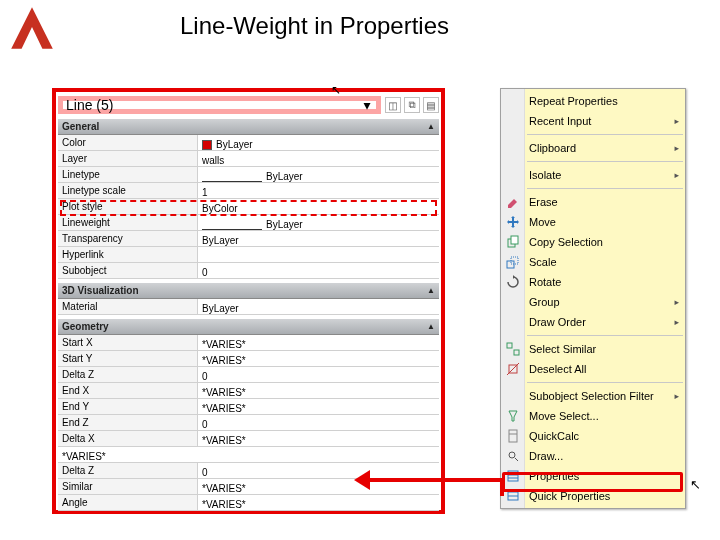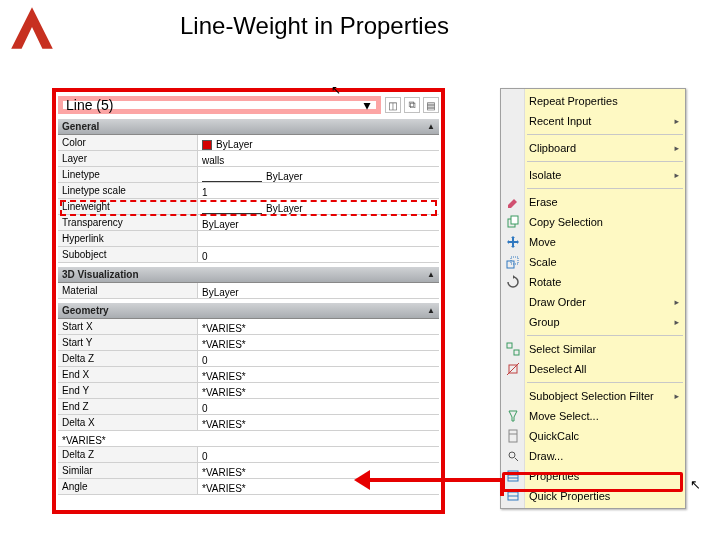--- a/index.html
+++ b/index.html
@@ -89,20 +89,26 @@
           <span>ByLayer</span>
         </div>
       </div>
       <div class="prop-row">
         <div class="lab">Linetype scale</div>
         <div class="val">
           <span>1</span>
         </div>
       </div>
       <div class="prop-row">
+        <div class="lab">Plot style</div>
+        <div class="val">
+          <span>ByColor</span>
+        </div>
+      </div>
+      <div class="prop-row">
         <div class="lab">Lineweight</div>
         <div class="val">
           <span class="lwline"></span>
           <span>ByLayer</span>
         </div>
       </div>
       <div class="prop-row">
         <div class="lab">Transparency</div>
         <div class="val">
           <span>ByLayer</span>
@@ -225,57 +231,57 @@
         <span class="mi">
           <svg width="14" height="14" viewBox="0 0 14 14">
             <path d="M2 10 L8 4 L11 7 L5 13 L2 13 Z" fill="#d05070"></path>
           </svg>
         </span>
         <span>Erase</span>
       </div>
       <div class="ctx-item">
         <span class="mi">
           <svg width="14" height="14" viewBox="0 0 14 14">
+            <path d="M7 1 L9 3 L8 3 L8 6 L11 6 L11 5 L13 7 L11 9 L11 8 L8 8 L8 11 L9 11 L7 13 L5 11 L6 11 L6 8 L3 8 L3 9 L1 7 L3 5 L3 6 L6 6 L6 3 L5 3 Z" fill="#3078c0"></path>
+          </svg>
+        </span>
+        <span>Move</span>
+      </div>
+      <div class="ctx-item">
+        <span class="mi">
+          <svg width="14" height="14" viewBox="0 0 14 14">
             <rect x="2" y="4" width="7" height="8" fill="none" stroke="#3a9a60"></rect>
             <rect x="5" y="1" width="7" height="8" fill="white" stroke="#3a9a60"></rect>
           </svg>
         </span>
         <span>Copy Selection</span>
       </div>
       <div class="ctx-item">
         <span class="mi">
           <svg width="14" height="14" viewBox="0 0 14 14">
-            <path d="M7 1 L9 3 L8 3 L8 6 L11 6 L11 5 L13 7 L11 9 L11 8 L8 8 L8 11 L9 11 L7 13 L5 11 L6 11 L6 8 L3 8 L3 9 L1 7 L3 5 L3 6 L6 6 L6 3 L5 3 Z" fill="#3078c0"></path>
-          </svg>
-        </span>
-        <span>Move</span>
-      </div>
-      <div class="ctx-item">
-        <span class="mi">
-          <svg width="14" height="14" viewBox="0 0 14 14">
             <rect x="1" y="6" width="7" height="7" fill="none" stroke="#3078c0"></rect>
             <rect x="5" y="2" width="7" height="7" fill="none" stroke="#3078c0" stroke-dasharray="1,1"></rect>
           </svg>
         </span>
         <span>Scale</span>
       </div>
       <div class="ctx-item">
         <span class="mi">
           <svg width="14" height="14" viewBox="0 0 14 14">
             <path d="M7 2 A5 5 0 1 1 2 7" fill="none" stroke="#555" stroke-width="1.5"></path>
             <path d="M7 0 L9 2 L7 4 Z" fill="#555"></path>
           </svg>
         </span>
         <span>Rotate</span>
       </div>
       <div class="ctx-item sub">
+        <span>Group</span>
+      </div>
+      <div class="ctx-item sub">
         <span>Draw Order</span>
-      </div>
-      <div class="ctx-item sub">
-        <span>Group</span>
       </div>
       <div class="sep"></div>
       <div class="ctx-item">
         <span class="mi">
           <svg width="14" height="14" viewBox="0 0 14 14">
             <rect x="1" y="1" width="5" height="5" fill="none" stroke="#3a9a60"></rect>
             <rect x="8" y="8" width="5" height="5" fill="none" stroke="#3a9a60"></rect>
           </svg>
         </span>
         <span>Select Similar</span>

